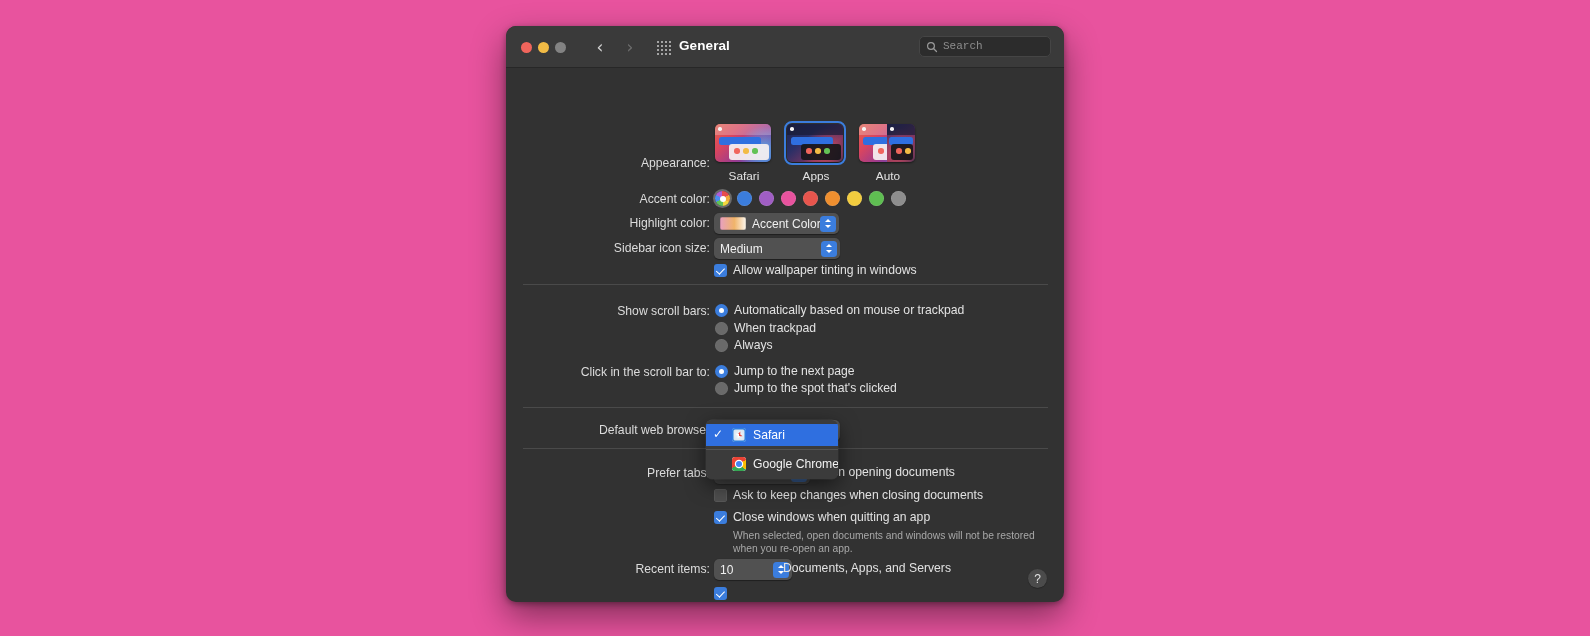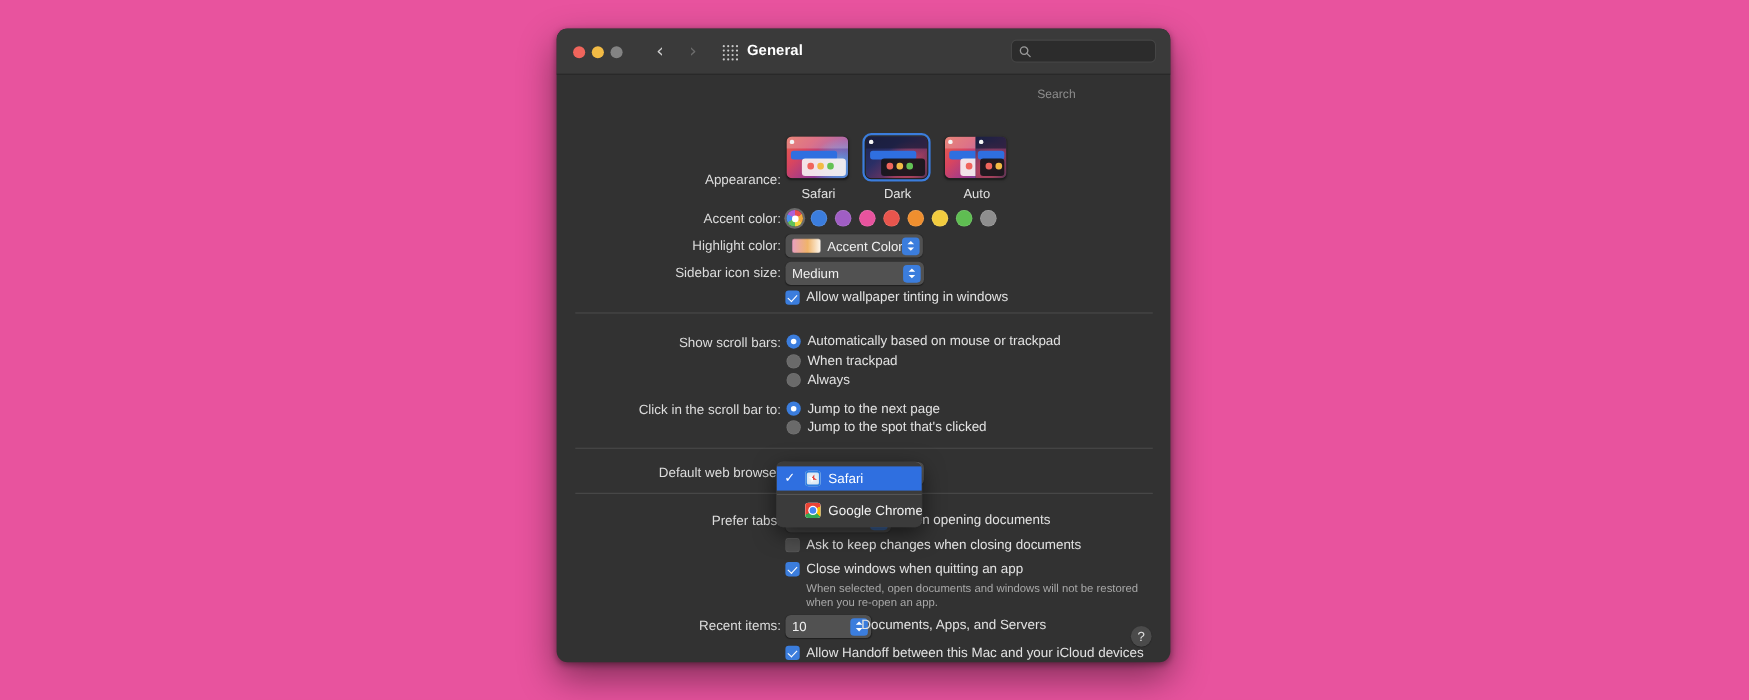--- a/index.html
+++ b/index.html
@@ -83,23 +83,22 @@
   }
   #search-icon {
     position: absolute; left: 6px; top: 4px;
     width: 12px; height: 12px;
   }
   #search-input {
     position: absolute;
     left: 23px; top: 0; right: 4px; height: 19px;
     background: transparent; border: none; outline: none;
     color: #d8d8d8; font-size: 11px;
-    font-family: Liberation Sans, sans-serif;
+    font-family: Liberation Mono, monospace;
     line-height: 19px;
-    margin-top: 40px;
   }
   #search-input::placeholder { color: #8d8d8d; }
 
   
   #content { position: relative; height: 534px; }
   .lbl {
     position: absolute;
     text-align: right;
     color: #dcdcdc;
     font-size: 12.2px;
@@ -434,21 +433,21 @@
         <div class="tb-bar dark">
             <div class="tb-dot"></div>
           </div>
         <div class="tb-pill"></div>
         <div class="tb-card dark">
             <div class="cd cd1"></div>
             <div class="cd cd2"></div>
             <div class="cd cd3"></div>
           </div>
       </div>
-      <div class="thumb-label">Dark</div>
+      <div class="thumb-label">Apps</div>
     </div>
 
     <div class="thumb-wrap" style="left:353px; top:56px;">
       <div class="thumb">
         <div class="auto-half l">
           <div class="inner">
             <div class="wp-light"></div>
             <div class="tb-bar light">
                 <div class="tb-dot"></div>
               </div>
@@ -560,21 +559,20 @@
     <div class="popup" style="left:208px; top:491px; width:78px;">
       <span>10</span>
       <div class="chev">
         <span class="up"></span>
           <span class="down"></span>
       </div>
     </div>
     <div class="ctl-label" style="left:277px; top:493px;">Documents, Apps, and Servers</div>
 
     <div class="cb checked" style="left:208px; top:519px;"></div>
-    <div class="ctl-label" style="left:227px; top:518px;">Allow Handoff between this Mac and your iCloud devices</div>
 
     <div id="browser-menu">
       <div class="menu-item active">
         <div class="menu-check">✓</div>
         <div class="menu-icon icon-safari"></div>
         <span>Safari</span>
       </div>
       <div class="menu-sep"></div>
       <div class="menu-item">
         <div class="menu-icon icon-chrome"></div>

